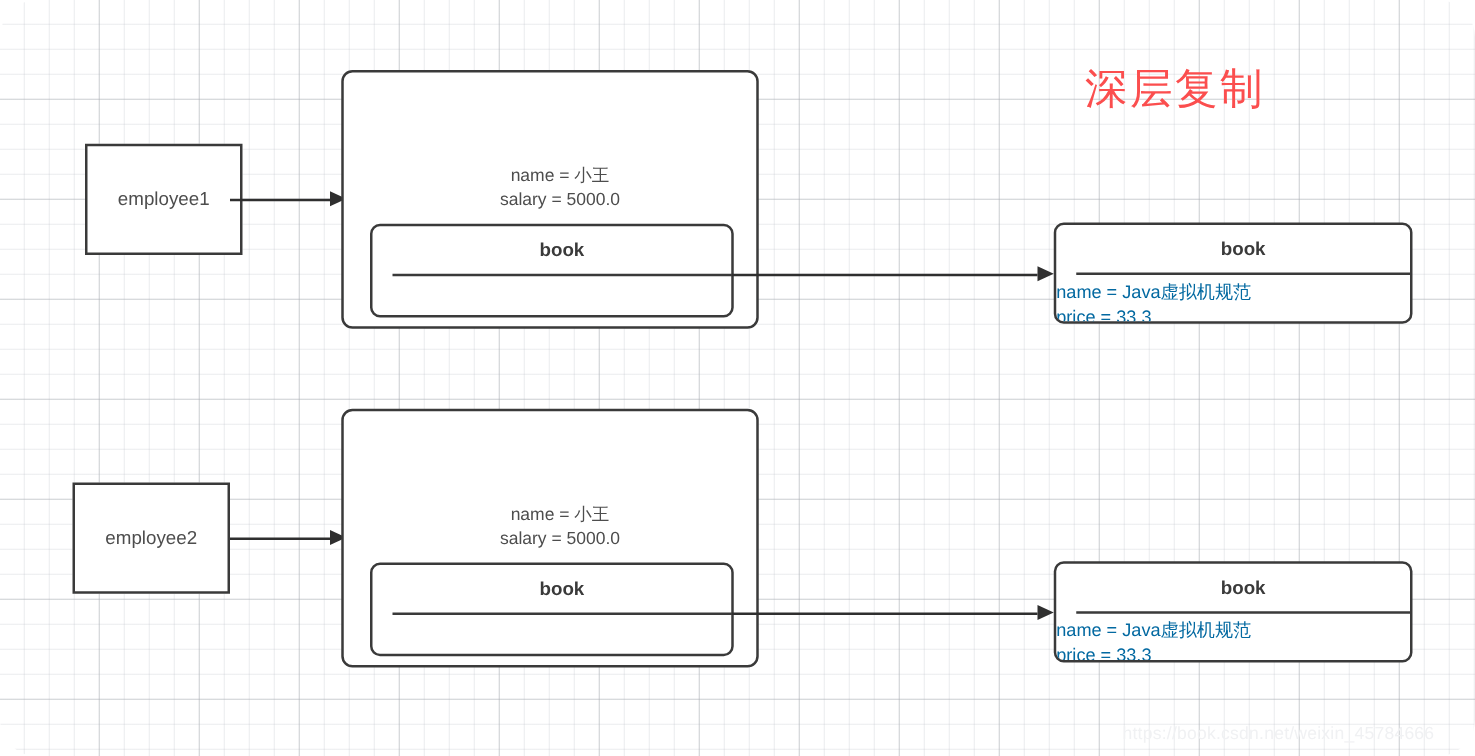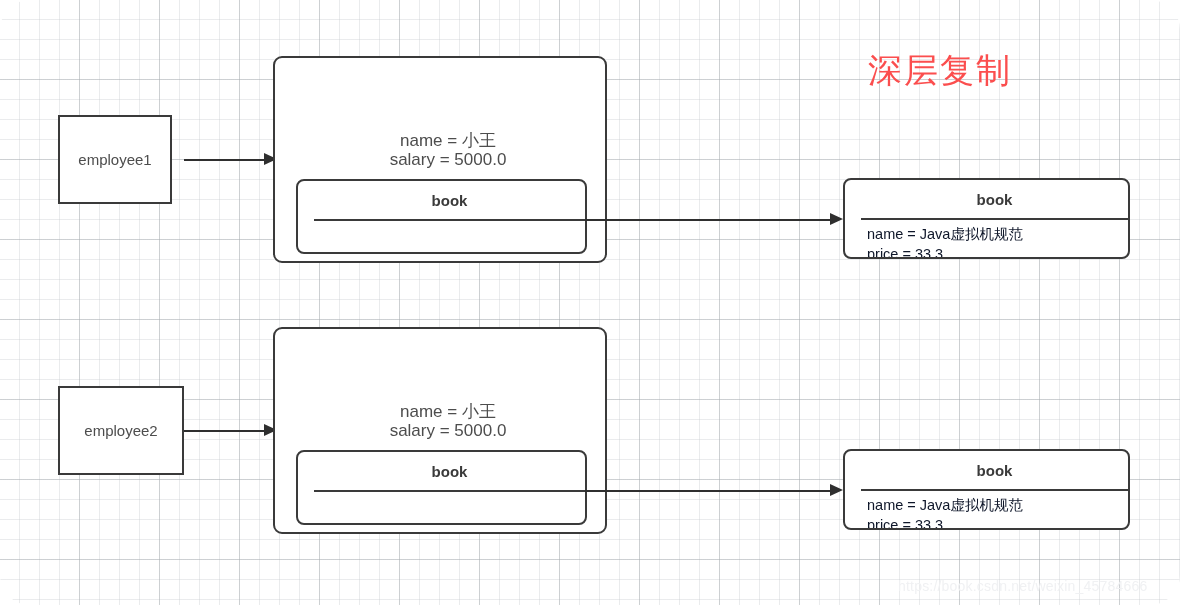--- a/index.html
+++ b/index.html
@@ -54,21 +54,21 @@
   }
 
   
   .obj-box { border-radius: 9px; }
 
   .obj-fields {
     position: absolute;
     left: 16px;
     right: 0;
     text-align: center;
-    font-size: 17px;
+    font-size: 14px;
     line-height: 19px;
     color: #4d4d4d;
     white-space: nowrap;
   }
 
   
   .book-box {
     position: absolute;
     box-sizing: border-box;
     background: #ffffff;
@@ -83,24 +83,24 @@
     align-items: center;
     justify-content: center;
     font-size: 15px;
     font-weight: bold;
     color: #3a3a3a;
     border-bottom: 2.2px solid #3a3a3a;
     margin-left: 16px;
   }
   .book-body {
     box-sizing: border-box;
-    padding: 4px 8px 0 22px;
+    padding: 4px 8px 0 0;
     font-size: 14.5px;
     line-height: 20px;
-    color: #0f172a;
+    color: #0369a1;
     white-space: nowrap;
   }
   .book-body.empty { padding: 0; }
 
   
   .arrow-line {
     position: absolute;
     height: 0;
     border-top: 2.6px solid #2f2f2f;
   }
@@ -124,21 +124,21 @@
     letter-spacing: 0.2px;
   }
 </style>
 </head>
 <body>
 
 <div id="canvas">
 
   <div class="title">深层复制</div>
 
-  <div class="box box-sharp var-box" style="left:58px; top:115px; width:114px; height:89px;text-align:center;">
+  <div class="box box-sharp var-box" style="left:68px; top:115px; width:126px; height:89px;text-align:center;">
     <span>employee1</span>
   </div>
 
   <div class="arrow-line" style="left:184px; top:159px; width:84px;"></div>
   <div class="arrow-head" style="left:264px; top:153px;"></div>
 
   <div class="box obj-box" style="left:273px; top:56px; width:334px; height:207px;">
     <div class="obj-fields" style="top:73px;">
       <div>name = 小王</div>
       <div>salary = 5000.0</div>

